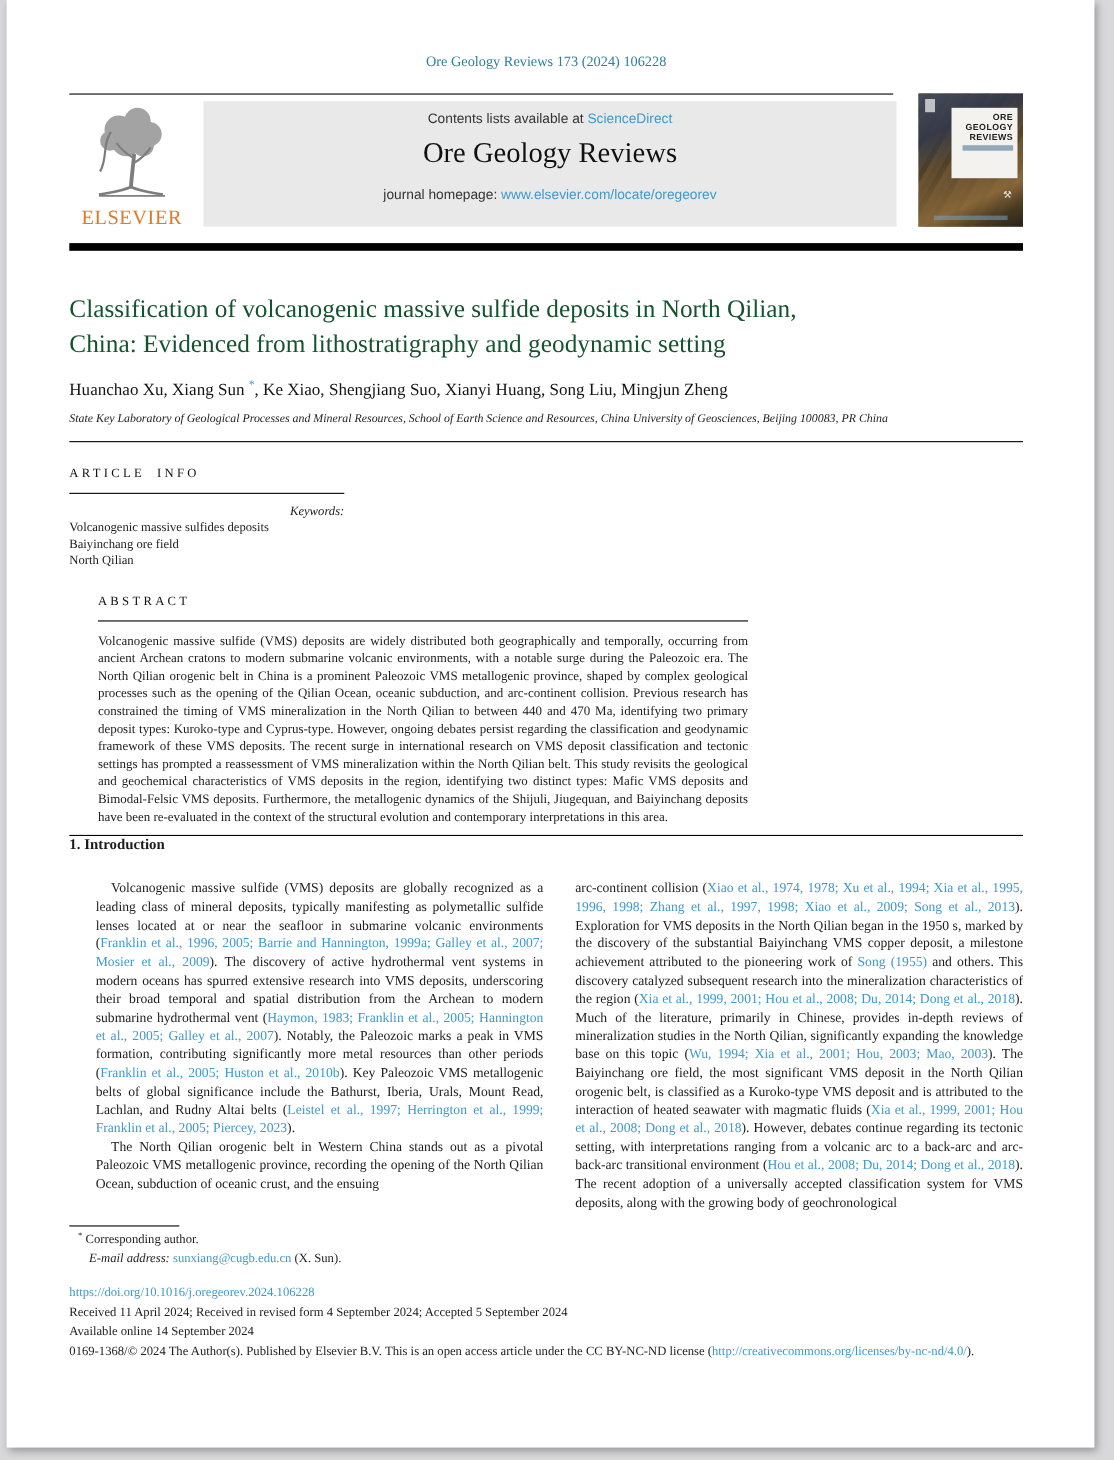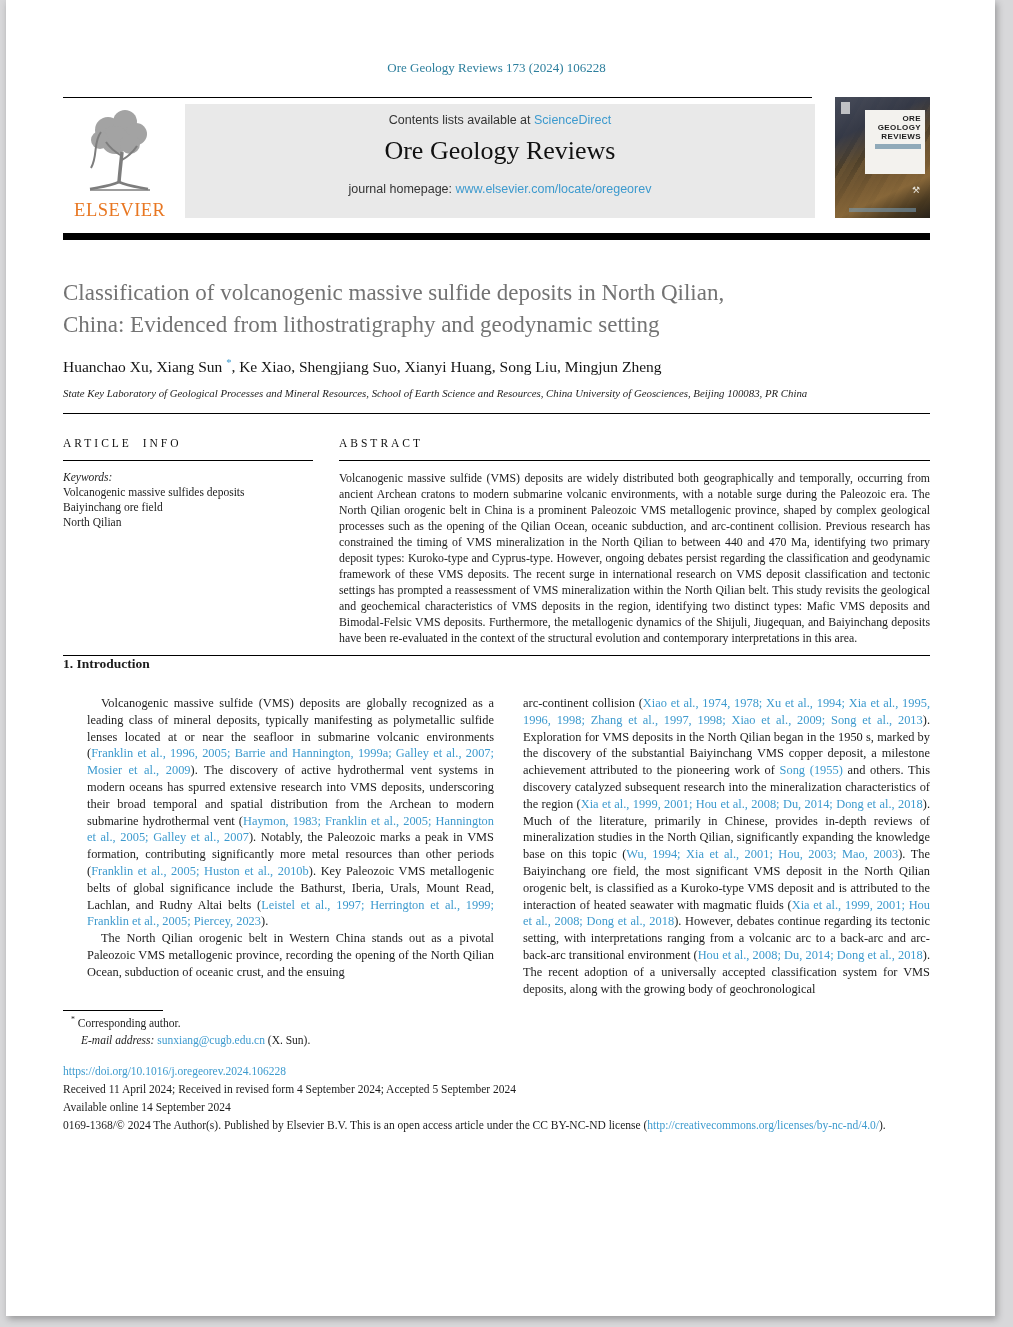--- a/index.html
+++ b/index.html
@@ -1,20 +1,20 @@
 <!DOCTYPE html>
 <html><head>
 <meta charset="utf-8">
 <style>
   * { margin:0; padding:0; box-sizing:border-box; }
   body { background:#c9c9cc; font-family:"Liberation Serif","DejaVu Serif",serif; }
   .viewport { position:relative; width:1013px; height:1327px; background:#d8d8da; overflow:hidden; }
   .page { position:absolute; left:6px; top:0; width:989px; height:1316px; background:#ffffff;
           box-shadow:2px 3px 7px rgba(0,0,0,0.3); }
-  .content { position:absolute; left:57px; top:12px; width:867px; color:#1c1c1c; }
+  .content { position:absolute; left:57px; top:0; width:867px; color:#1c1c1c; }
   .link { color:#3d9ace;text-align:right; }
   .it { font-style:italic; }
   sup { font-size:68%; vertical-align:super; line-height:0; }
 
   .jcite { padding-top:48px; text-align:center; font-size:13px; color:#2d7f9d; }
   .head-rule { margin-top:21px; width:749px; border-top:1.5px solid #000; }
   .header-row { margin-top:6px; display:flex; align-items:flex-start; height:121px; }
   .elsevier { width:114px; height:118px; text-align:center; position:relative; }
   .elsevier .wordmark { font-size:18.5px; color:#e87722; letter-spacing:0.5px; margin-top:-2px; }
   .banner { margin-left:8px; width:633px; height:114px; background:#e9e9e9; text-align:center;
@@ -32,33 +32,33 @@
                      text-align:right; padding:4px 4px 0 0;
                      font-family:"Liberation Sans",sans-serif; }
   .cover .whitebox .l1 { font-size:8px; font-weight:bold; letter-spacing:0.4px; color:#1b1b1b; line-height:9px; }
   .cover .whitebox .sub { margin-top:3px; height:5px; background:#3e6f8e; opacity:0.55; margin-left:10px; }
   .cover .hammers { position:absolute; right:10px; top:88px; color:#e8e4da; font-size:9px;
                     font-family:"DejaVu Sans",sans-serif; }
   .cover .topmark { position:absolute; left:6px; top:5px; width:9px; height:12px; background:rgba(235,235,235,0.75); }
   .cover .bottomstrip { position:absolute; left:14px; bottom:6px; right:14px; height:4px; background:rgba(120,160,190,0.55); }
   .thick-bar { margin-top:8px; height:7px; background:#000; width:867px; }
 
-  .art-title { margin-top:37px; font-size:23px; line-height:32px; color:#737373; }
+  .art-title { margin-top:37px; font-size:23px; line-height:32px; color:#14532d; }
   .authors { margin-top:17px; font-size:15.5px; color:#141414; }
   .affiliation { margin-top:11px; font-size:10.8px; font-style:italic; color:#222; }
   .rule-full { border-top:1px solid #000; width:867px; }
   .r1 { margin-top:14px; }
 
-  .info-grid { display:flex; }
+  .info-grid { display:flex;flex-direction:column; }
   .info-left { width:250px; }
   .info-right { margin-left:26px; width:591px; }
   .sec-head { margin-top:23px; font-size:11.5px; letter-spacing:3px; word-spacing:5px; color:#111; }
   .sec-rule { margin-top:11px; border-top:1px solid #000; }
   .keywords { margin-top:9px; font-size:11.5px; line-height:15px; }
-  .keywords .kw-label { font-style:italic; }
+  .keywords .kw-label { font-style:italic;text-align:right; }
   .abstract-text { margin-top:9px; font-size:11.8px; line-height:16px; text-align:justify; }
   .r2 { margin-top:9px; }
 
   .intro-head { font-size:13.5px; font-weight:bold; }
   .columns { margin-top:23px; display:flex;margin-left:24px; }
   .col { width:419px; font-size:12.4px; line-height:16.8px; text-align:justify; }
   .col-right { margin-left:29px; }
   .indent { text-indent:14px; }
 
   .fn-rule { margin-top:13px; width:100px; border-top:1px solid #000; }

